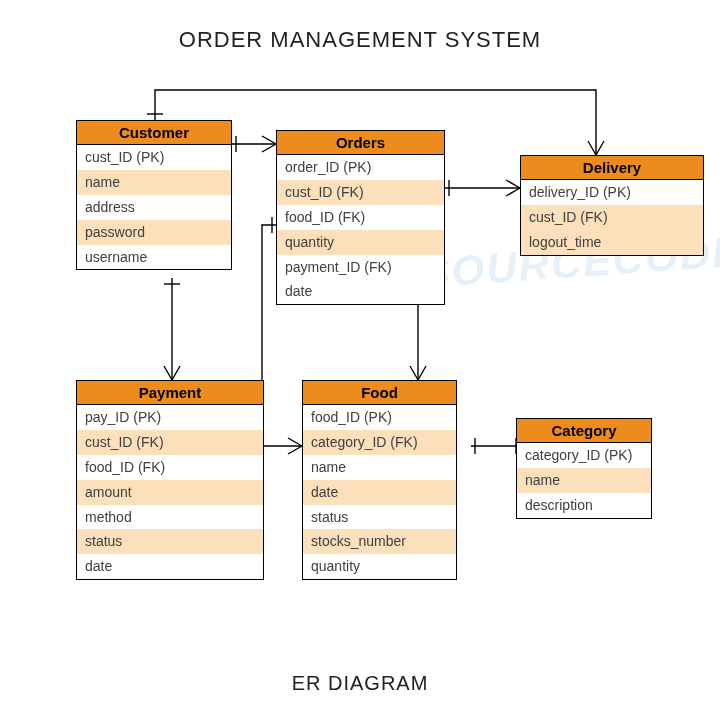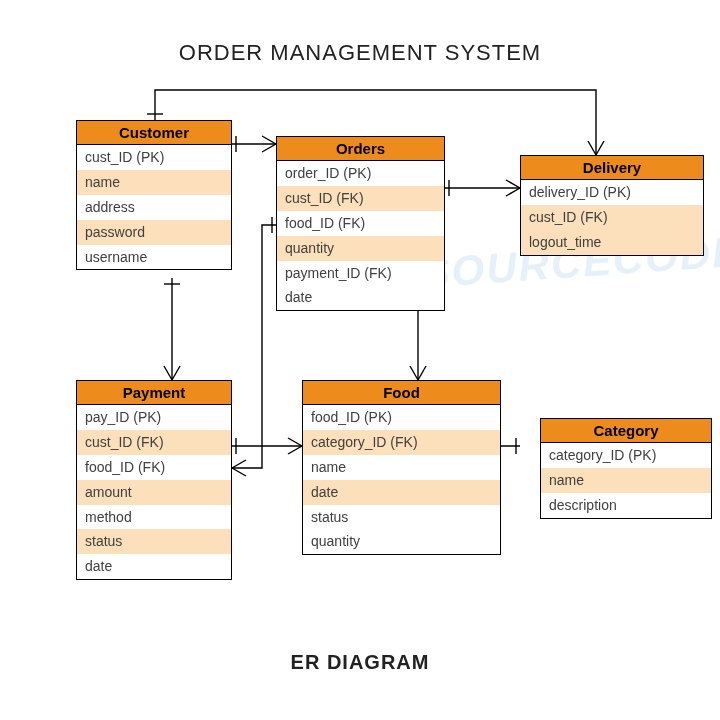--- a/index.html
+++ b/index.html
@@ -12,22 +12,22 @@
     overflow: hidden;
   }
   .title {
     position: absolute;
     left: 0; right: 0;
     text-align: center;
     font-size: 22px;
     letter-spacing: 1px;
     color: #222;
   }
-  .main-title { top: 40px; }
-  .sub-title { top: 651px; font-size: 20px; font-weight: bold; }
+  .main-title { top: 27px; }
+  .sub-title { top: 672px; font-size: 20px; }
   .entity {
     position: absolute;
     border: 1px solid #000;
     background: #fff;
     font-size: 14px;
   }
   .entity-header {
     background: #ed8b1c;
     border-bottom: 1px solid #000;
     text-align: center;
@@ -120,56 +120,57 @@
 
 <div class="entity" style="left:76px; top:120px; width:156px;">
   <div class="entity-header">Customer</div>
   <div class="entity-row">cust_ID (PK)</div>
   <div class="entity-row alt">name</div>
   <div class="entity-row">address</div>
   <div class="entity-row alt">password</div>
   <div class="entity-row">username</div>
 </div>
 
-<div class="entity" style="left:276px; top:136px; width:169px;">
+<div class="entity" style="left:276px; top:130px; width:169px;">
   <div class="entity-header">Orders</div>
   <div class="entity-row">order_ID (PK)</div>
   <div class="entity-row alt">cust_ID (FK)</div>
   <div class="entity-row">food_ID (FK)</div>
   <div class="entity-row alt">quantity</div>
   <div class="entity-row">payment_ID (FK)</div>
   <div class="entity-row">date</div>
 </div>
 
 <div class="entity" style="left:520px; top:155px; width:184px;">
   <div class="entity-header">Delivery</div>
   <div class="entity-row">delivery_ID (PK)</div>
   <div class="entity-row alt">cust_ID (FK)</div>
   <div class="entity-row alt">logout_time</div>
 </div>
 
-<div class="entity" style="left:76px; top:380px; width:156px;">
+<div class="entity" style="left:76px; top:380px; width:188px;">
   <div class="entity-header">Payment</div>
   <div class="entity-row">pay_ID (PK)</div>
   <div class="entity-row alt">cust_ID (FK)</div>
   <div class="entity-row">food_ID (FK)</div>
   <div class="entity-row alt">amount</div>
   <div class="entity-row">method</div>
   <div class="entity-row alt">status</div>
   <div class="entity-row">date</div>
 </div>
 
-<div class="entity" style="left:302px; top:380px; width:199px;">
+<div class="entity" style="left:302px; top:380px; width:155px;">
   <div class="entity-header">Food</div>
   <div class="entity-row">food_ID (PK)</div>
   <div class="entity-row alt">category_ID (FK)</div>
   <div class="entity-row">name</div>
   <div class="entity-row alt">date</div>
   <div class="entity-row">status</div>
+  <div class="entity-row alt">stocks_number</div>
   <div class="entity-row">quantity</div>
 </div>
 
-<div class="entity" style="left:540px; top:418px; width:172px;">
+<div class="entity" style="left:516px; top:418px; width:136px;">
   <div class="entity-header">Category</div>
   <div class="entity-row">category_ID (PK)</div>
   <div class="entity-row alt">name</div>
   <div class="entity-row">description</div>
 </div>
 
 </body></html>

